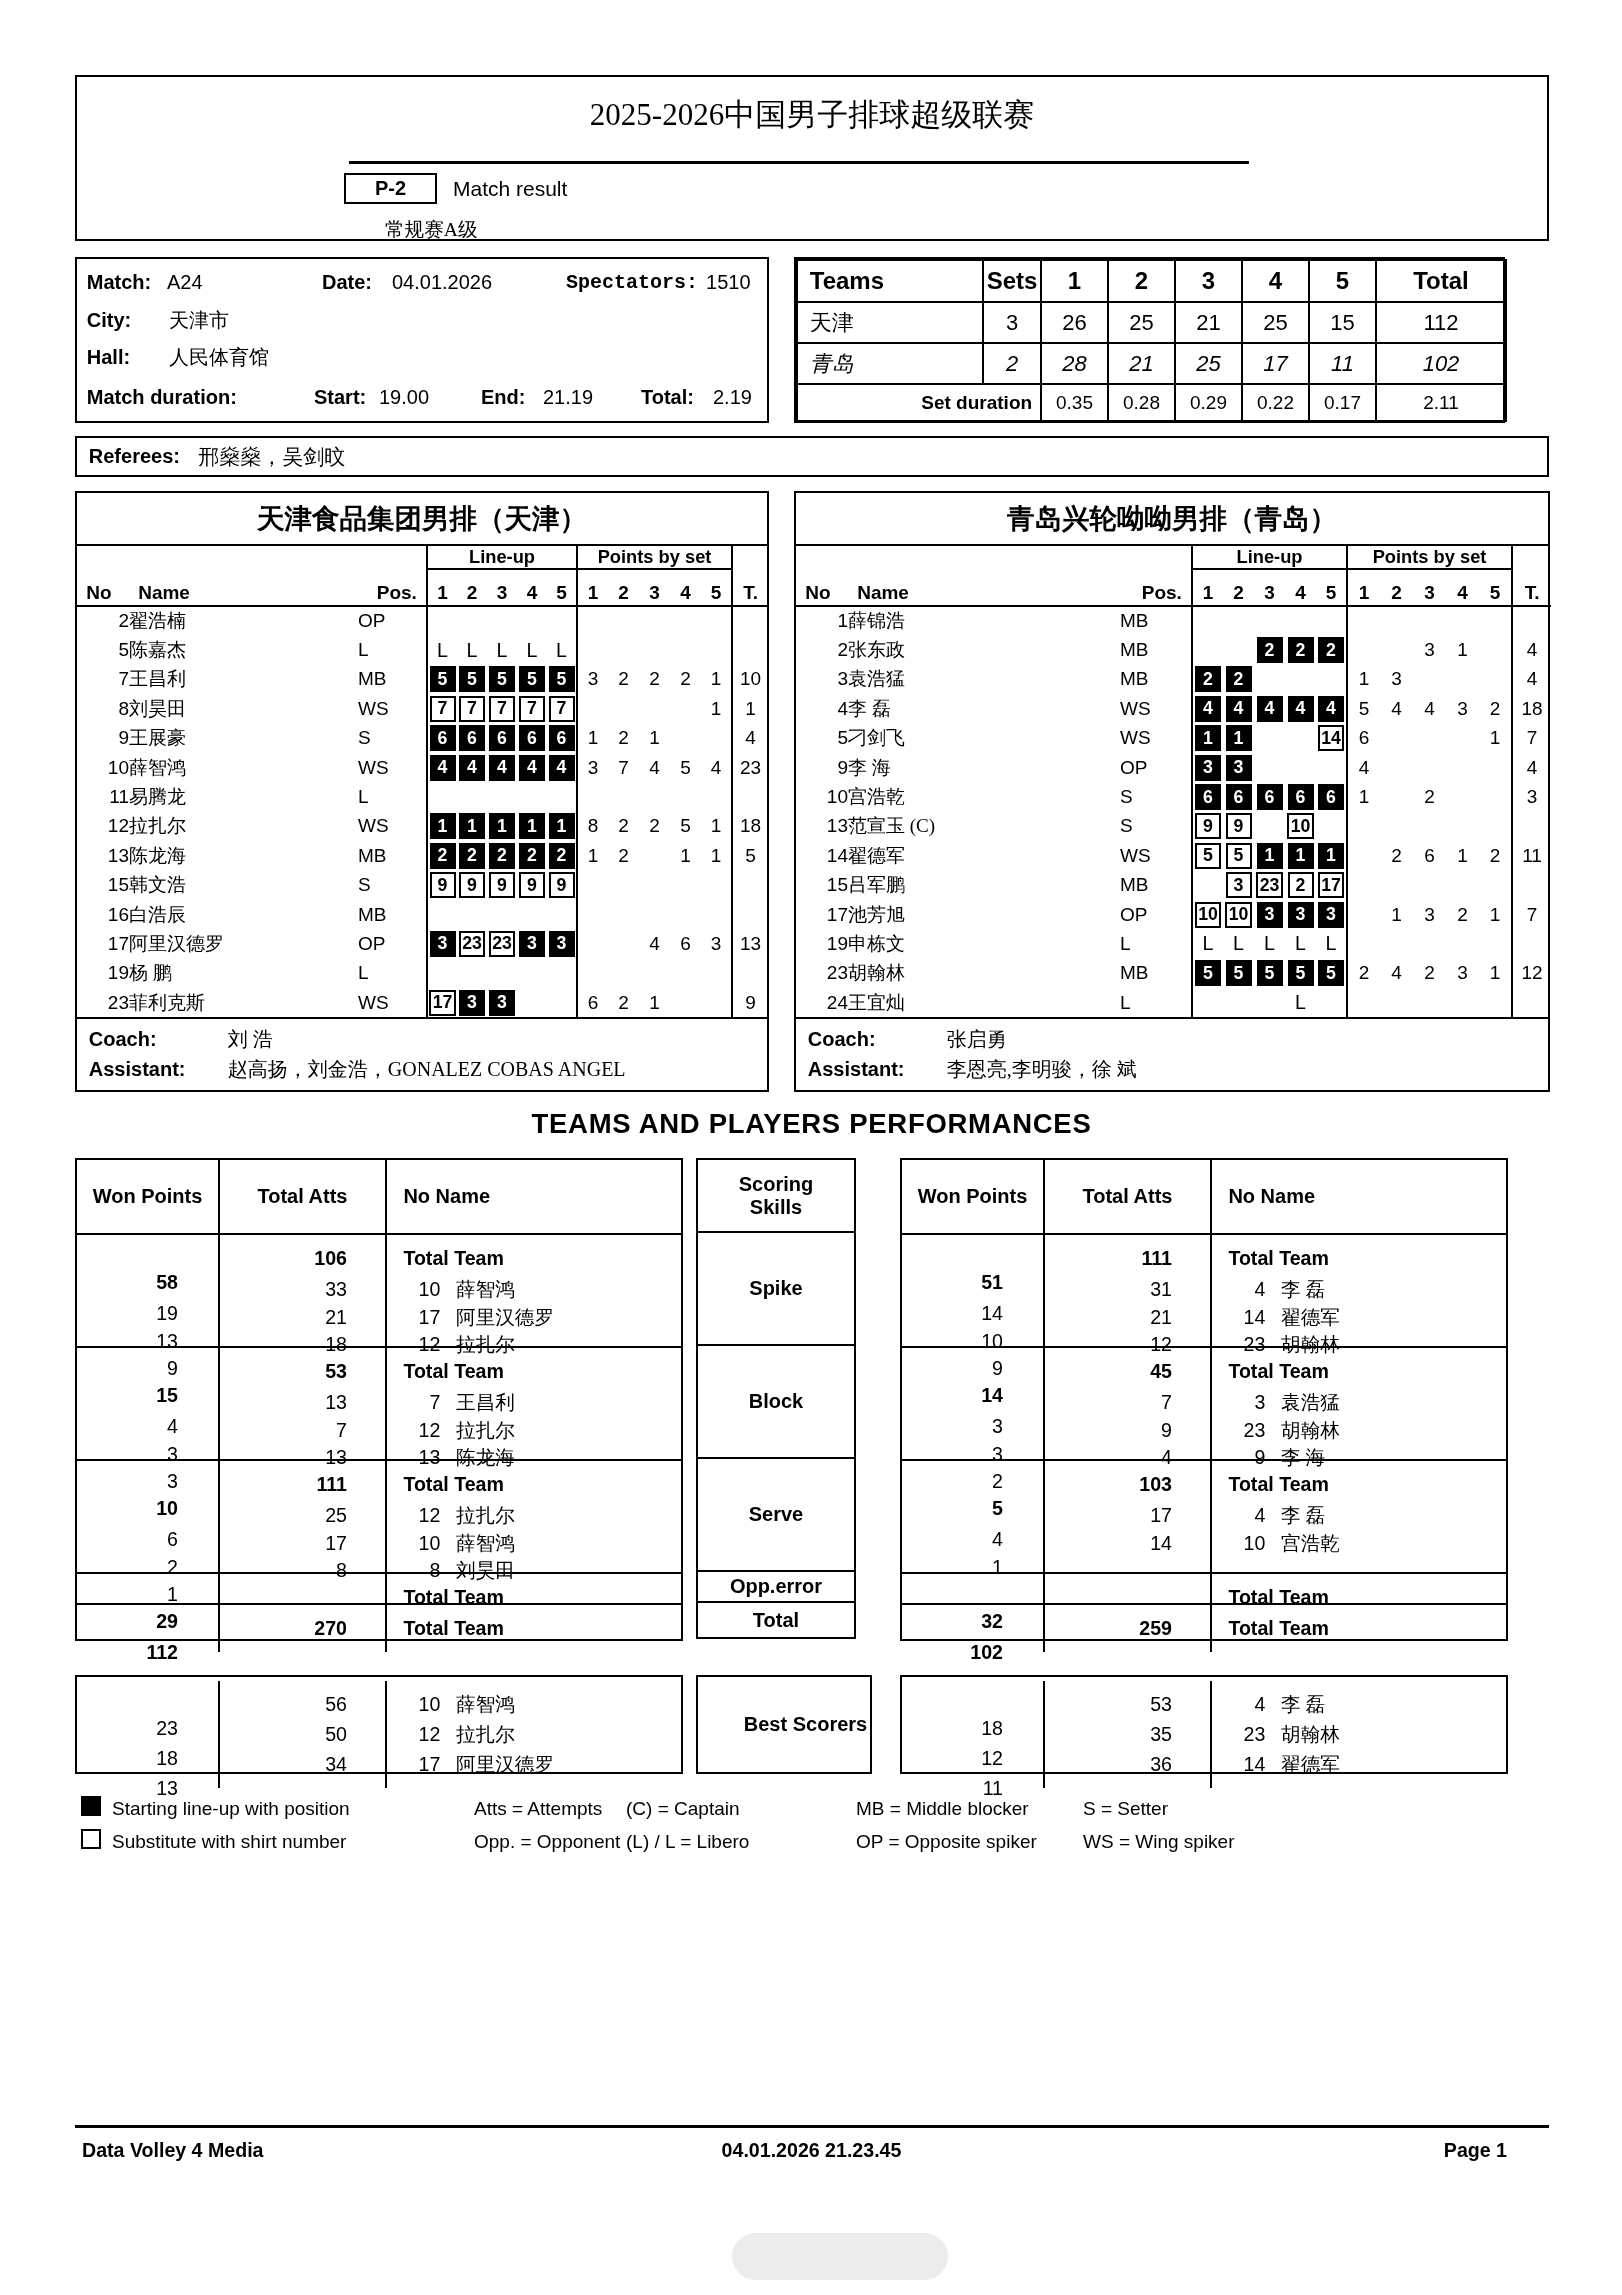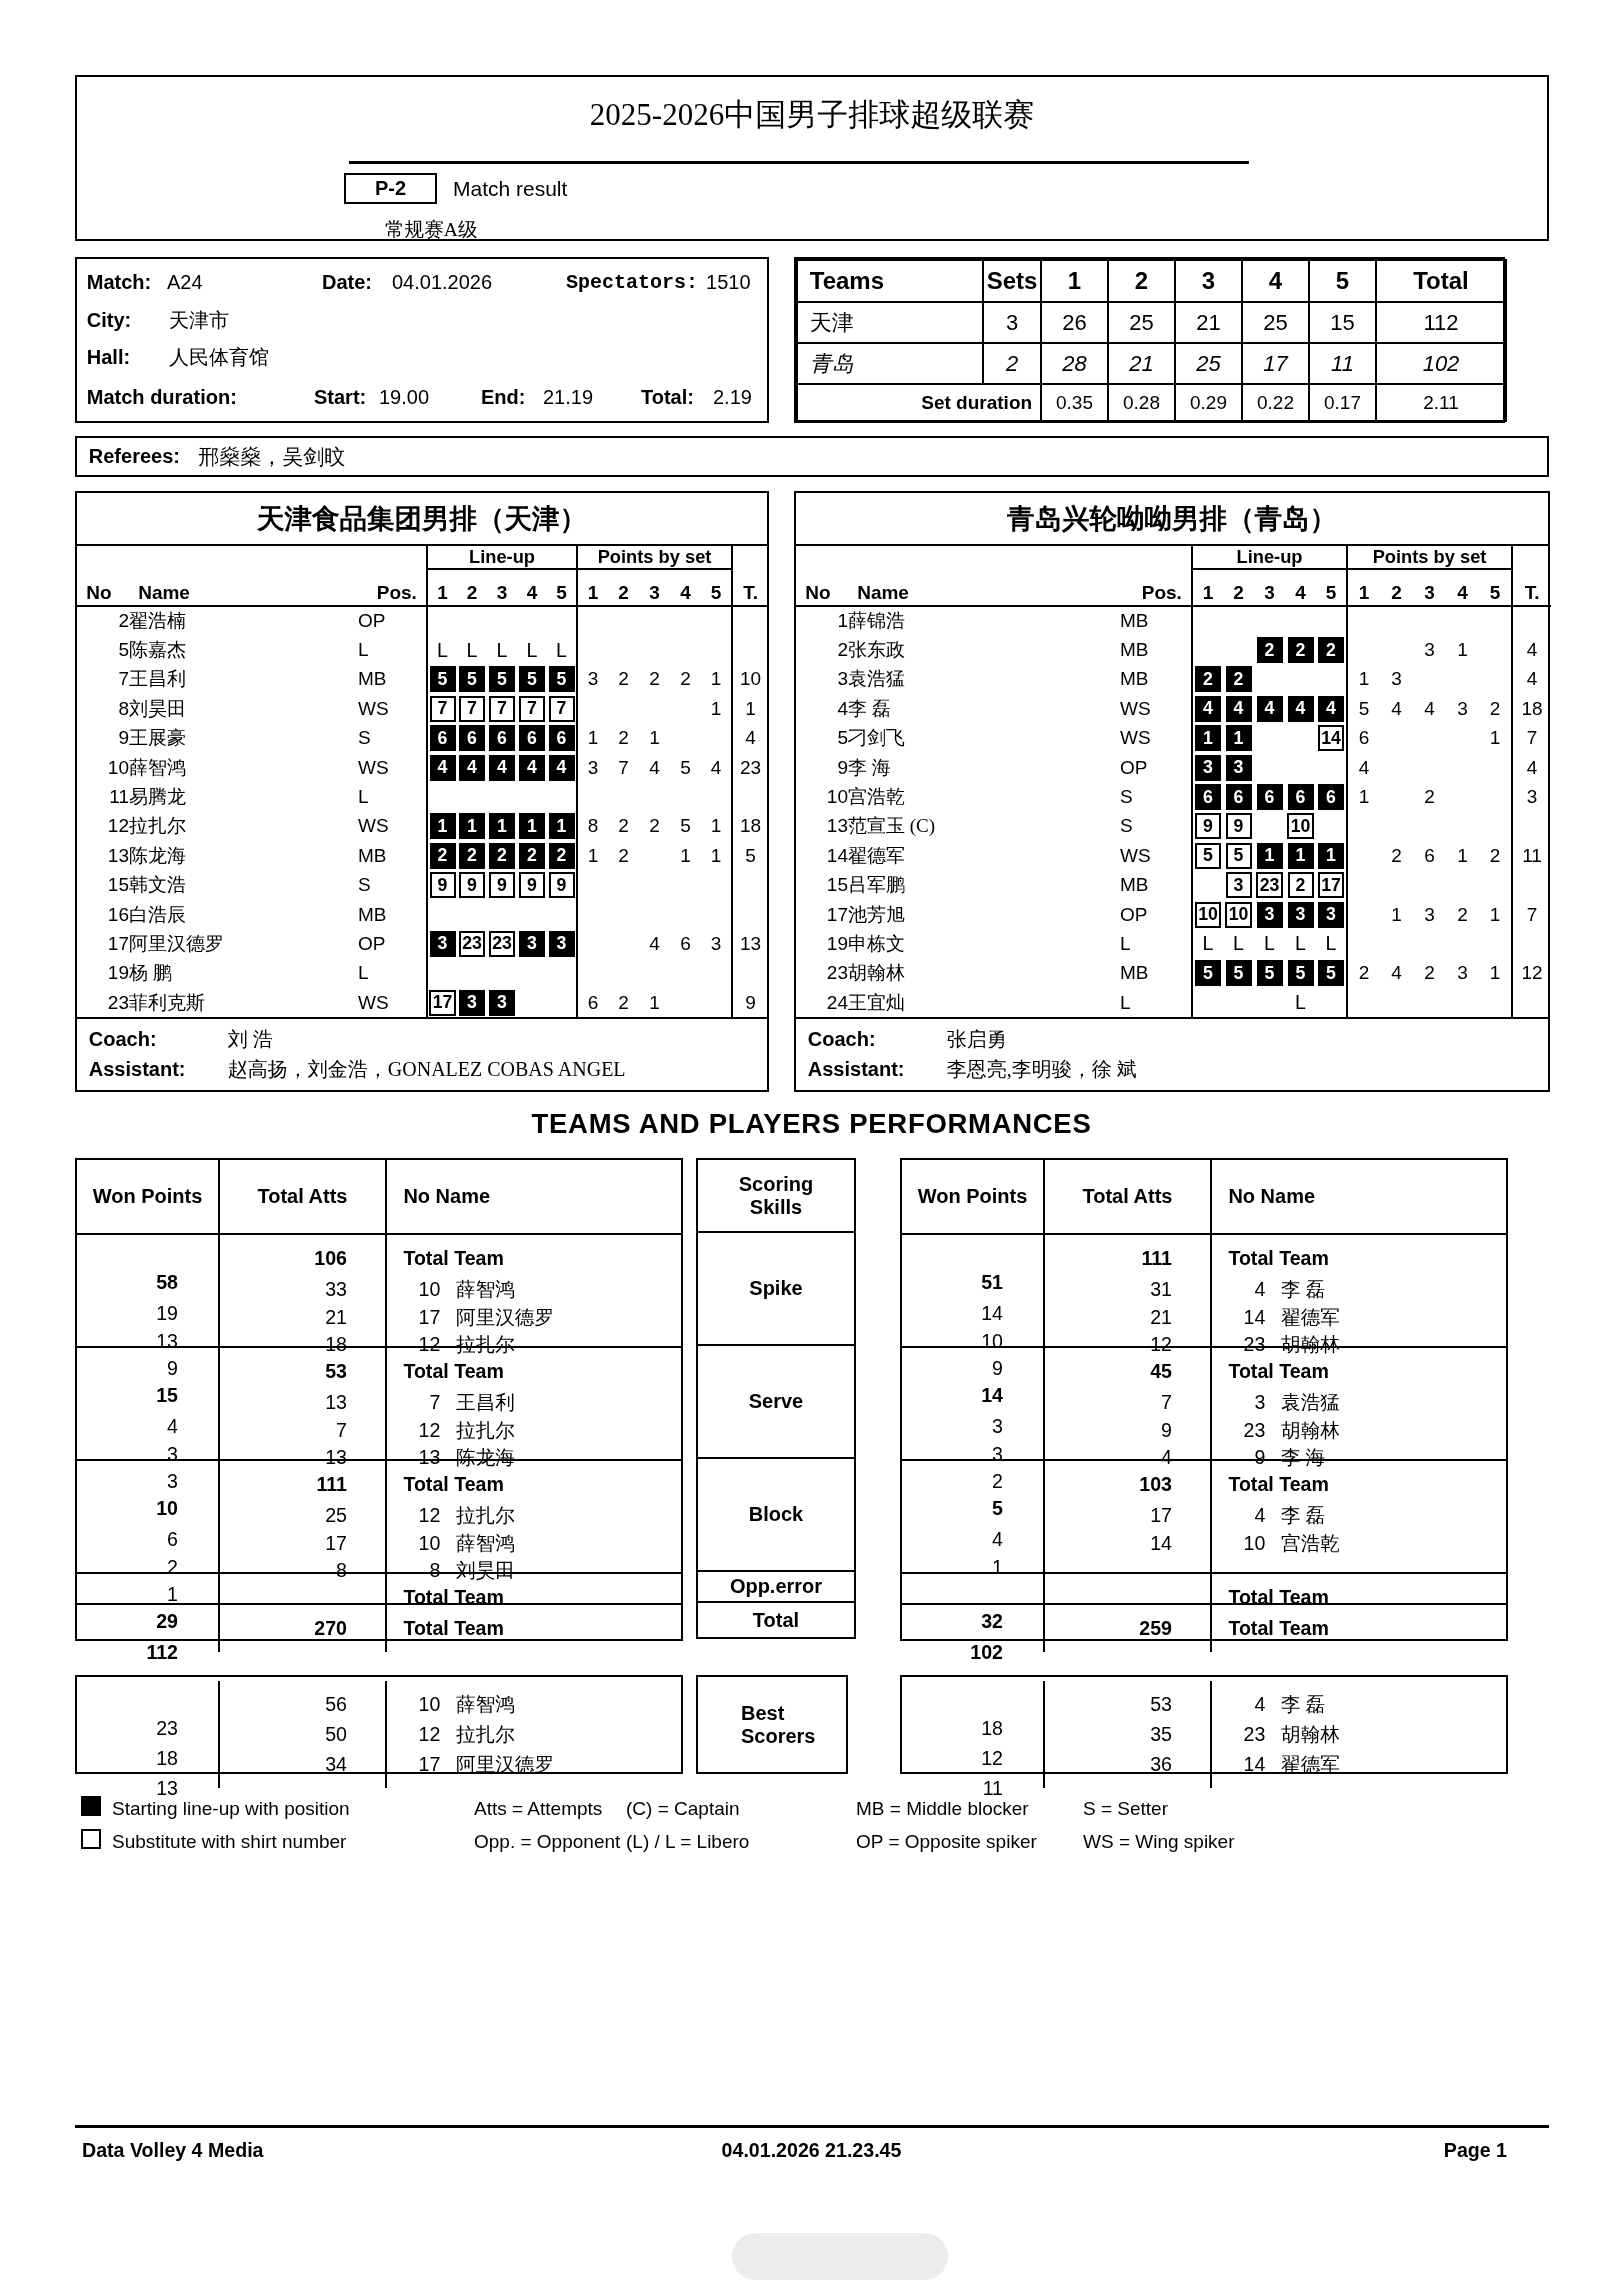--- a/index.html
+++ b/index.html
@@ -948,22 +948,22 @@
             <span class="pname cjk">Total Team</span>
           </div>
         </div>
 
     </div>
   </div>
 
   <div class="box" style="left:696px;top:1158px;width:160px;">
     <div class="skillhead">Scoring Skills</div>
     <div class="skillsec lg">Spike</div>
+    <div class="skillsec lg">Block</div>
     <div class="skillsec lg">Serve</div>
-    <div class="skillsec lg">Block</div>
     <div class="skillsec sm">Opp.error</div>
     <div class="skillsec md last">Total</div>
   </div>
 
   <div class="box" style="left:900px;top:1158px;width:608px;">
     <div class="ph">
       <div>Won Points</div>
       <div class="vl">Total Atts</div>
       <div class="vl nn">No Name</div>
     </div>
@@ -1127,21 +1127,21 @@
       <div class="prow2" style="height:30px;">
         <div class="c1">13</div>
         <div class="c2">34</div>
         <div class="c3">
           <span class="pno">17</span>
           <span class="pname cjk">阿里汉德罗</span>
         </div>
       </div>
 
   </div>
-  <div class="box" style="left:696px;top:1675px;width:152px;height:99px;padding-left:43px;">
+  <div class="box" style="left:696px;top:1675px;width:176px;height:99px;padding-left:43px;">
     <div class="bscent">Best Scorers</div>
   </div>
   <div class="box bswrap" style="left:900px;top:1675px;width:608px;height:99px;">
 
       <div class="prow2" style="height:30px;">
         <div class="c1">18</div>
         <div class="c2">53</div>
         <div class="c3">
           <span class="pno">4</span>
           <span class="pname cjk">李 磊</span>

